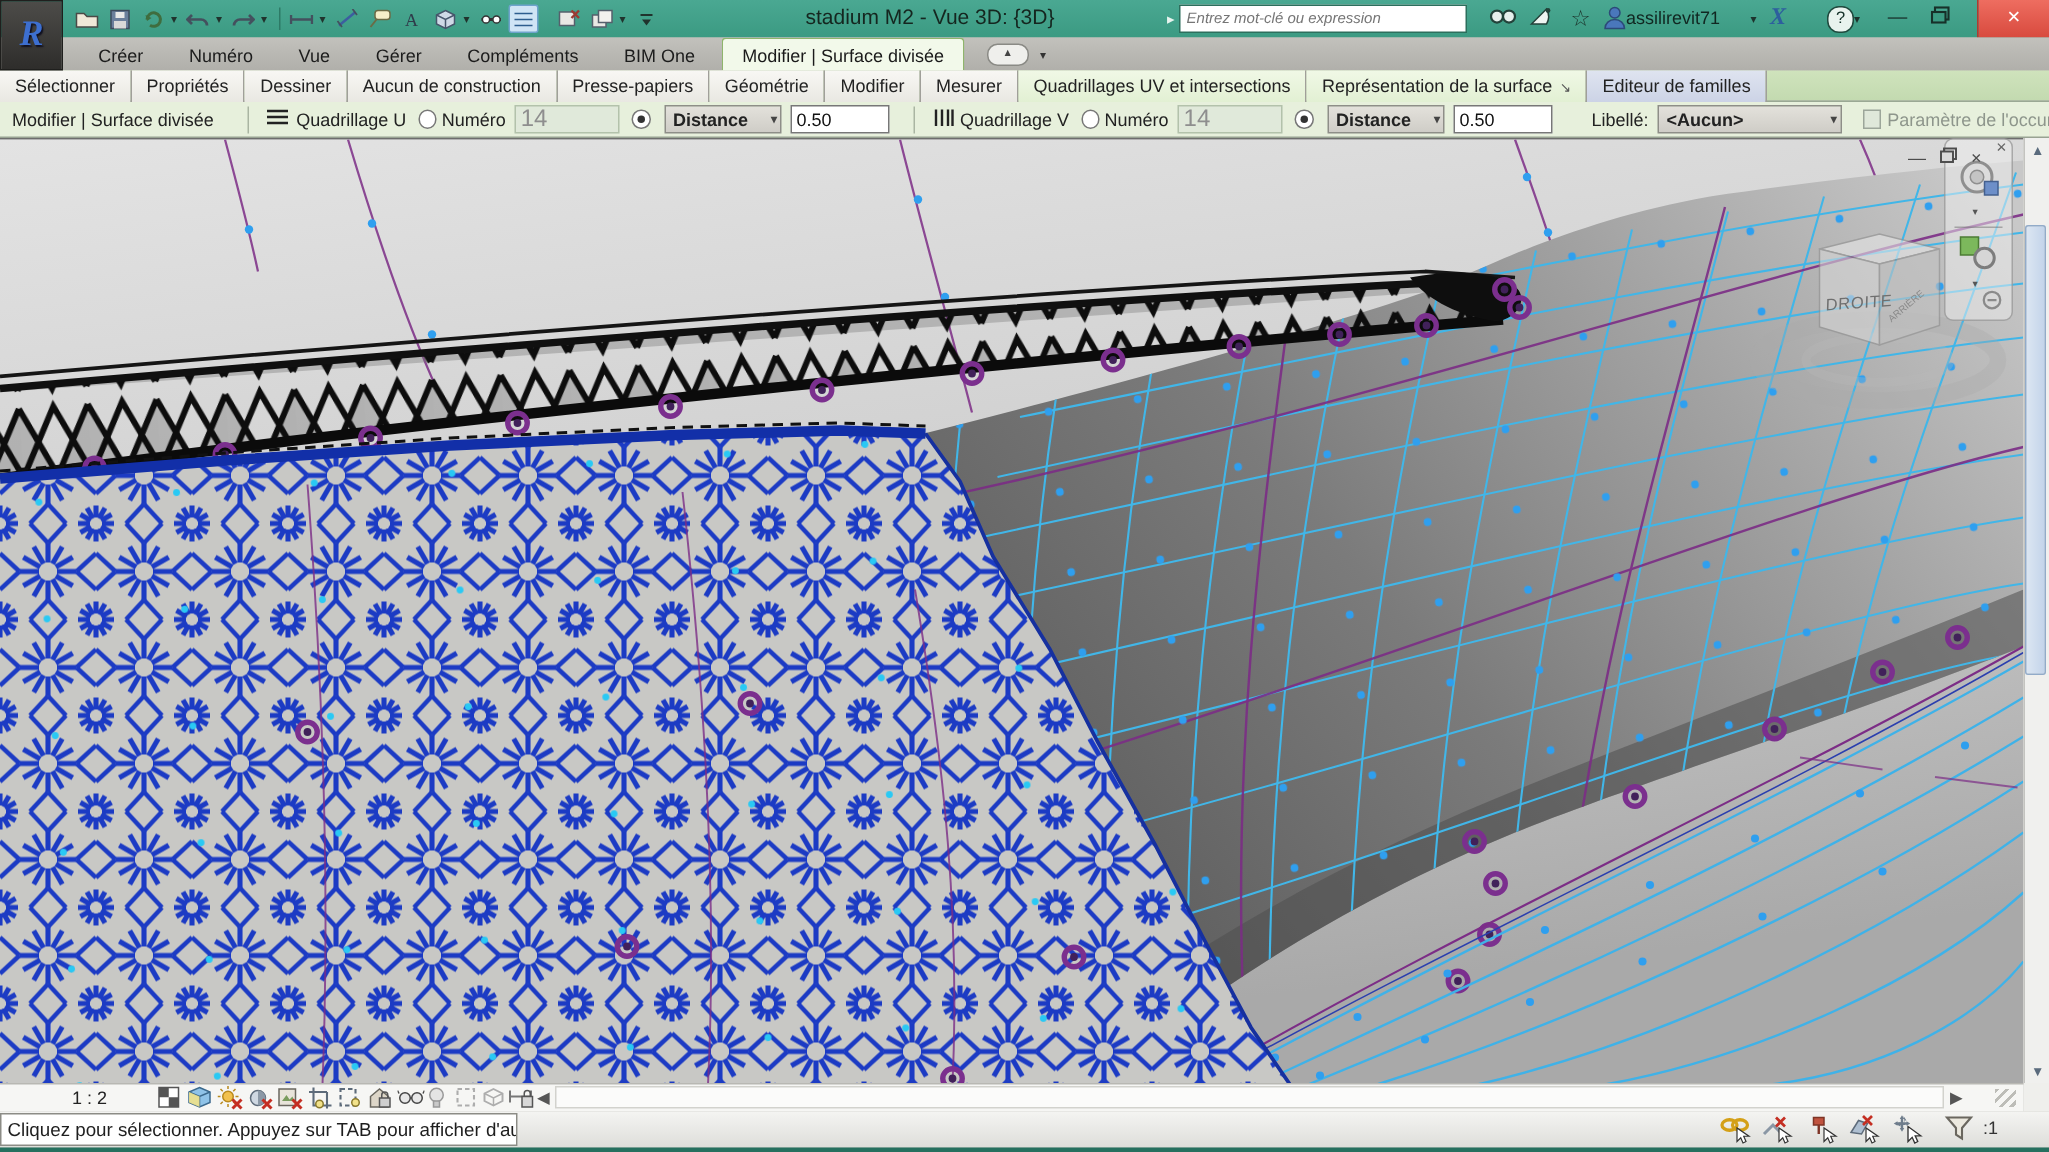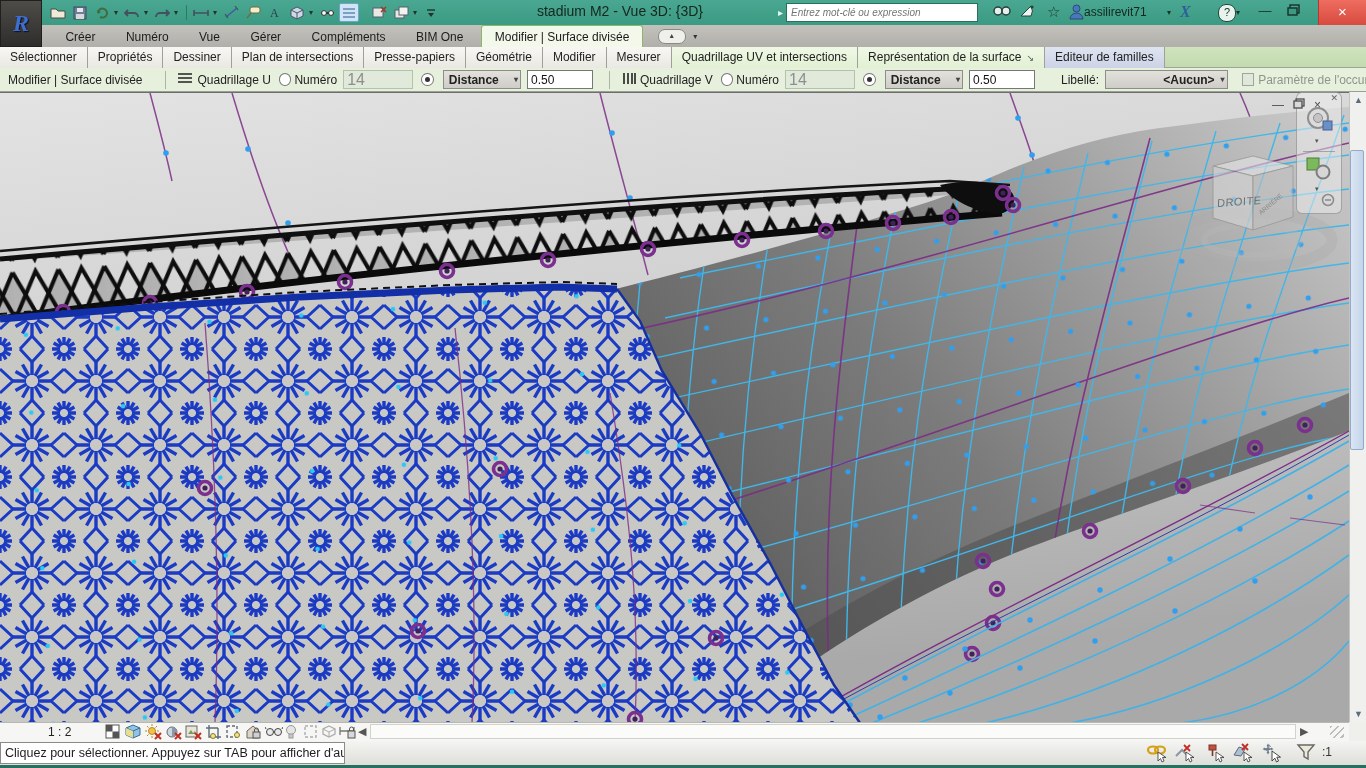--- a/index.html
+++ b/index.html
@@ -255,26 +255,26 @@
     <span class="rtab">BIM One</span>
     <span class="rtab active">Modifier | Surface divisée</span>
     <span id="ribbonmin">▲</span>
     <span id="ribbonmincaret">▾</span>
   </div>
 
   <div class="abs" id="panelrow">
     <span class="pbtn">Sélectionner</span>
     <span class="pbtn">Propriétés</span>
     <span class="pbtn">Dessiner</span>
-    <span class="pbtn">Plan de intersections</span>
+    <span class="pbtn">Aucun de construction</span>
     <span class="pbtn">Presse-papiers</span>
     <span class="pbtn">Géométrie</span>
     <span class="pbtn">Modifier</span>
     <span class="pbtn">Mesurer</span>
-    <span class="pbtn green">Quadrillage UV et intersections</span>
+    <span class="pbtn green">Quadrillages UV et intersections</span>
     <span class="pbtn green"><span>Représentation de la surface</span><span class="launch">↘</span></span>
     <span class="pbtn blue">Editeur de familles</span>
   </div>
 
   <div class="abs" id="optbar">
     <span class="ospan" style="margin-left:8px;">Modifier | Surface divisée</span>
     <span class="odiv" style="margin-left:22px;"></span>
     <span class="gridicon"><svg width="16" height="12">
           <path d="M1,2 h14 M1,6 h14 M1,10 h14" stroke="#222" stroke-width="1.6"></path>
         </svg></span>
@@ -296,21 +296,21 @@
     <span class="radio"></span>
     <span class="ospan">Numéro</span>
     <input class="numbox" disabled="" value="14" style="">
     <span class="radio sel"></span>
     <span class="combo" style="width:72px;">
       <span class="cv">Distance</span>
         <span class="ca">▾</span>
       </span>
     <input class="valbox" value="0.50" style="">
     <span class="ospan" style="margin-left:26px;">Libellé:</span>
-    <span class="combo" style="width:118px;text-align:right;">
+    <span class="combo" style="width:118px;">
       <span class="cv">&lt;Aucun&gt;</span>
         <span class="ca">▾</span>
       </span>
     <span class="chk" style="margin-left:14px;"></span>
     <span class="ospan" id="instparam">Paramètre de l'occurrence</span>
   </div>
 
   <div class="abs" id="viewport">
     <svg width="1349" height="630" viewBox="0 0 1349 630">
       <defs>

